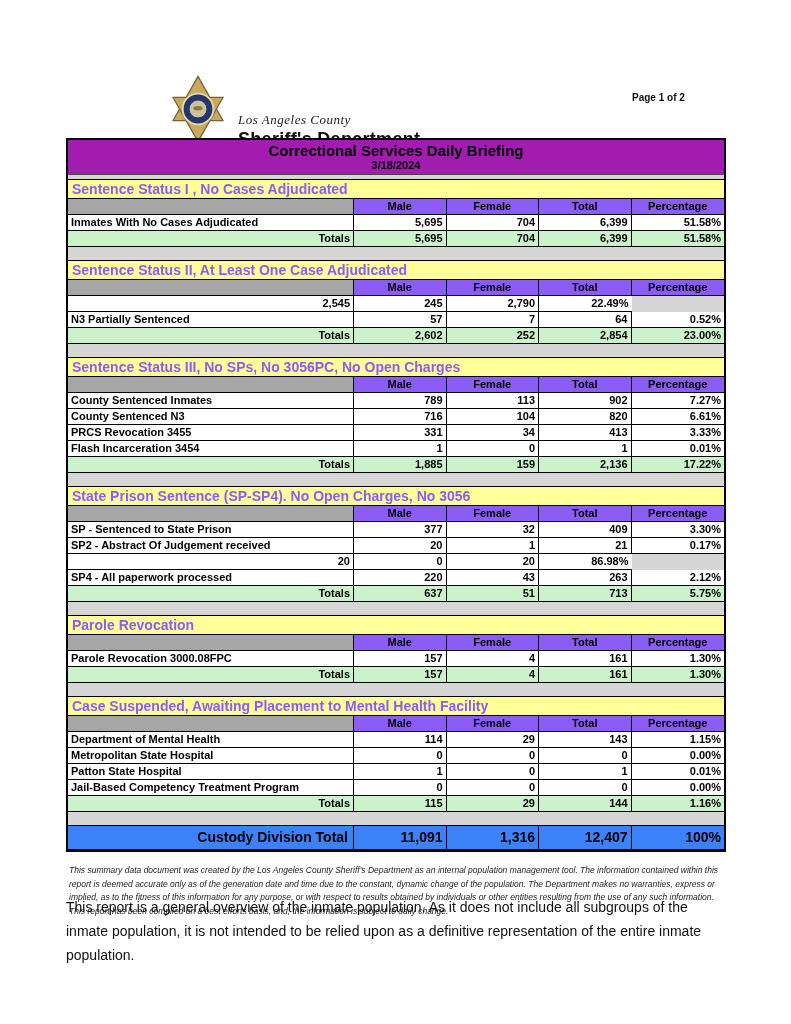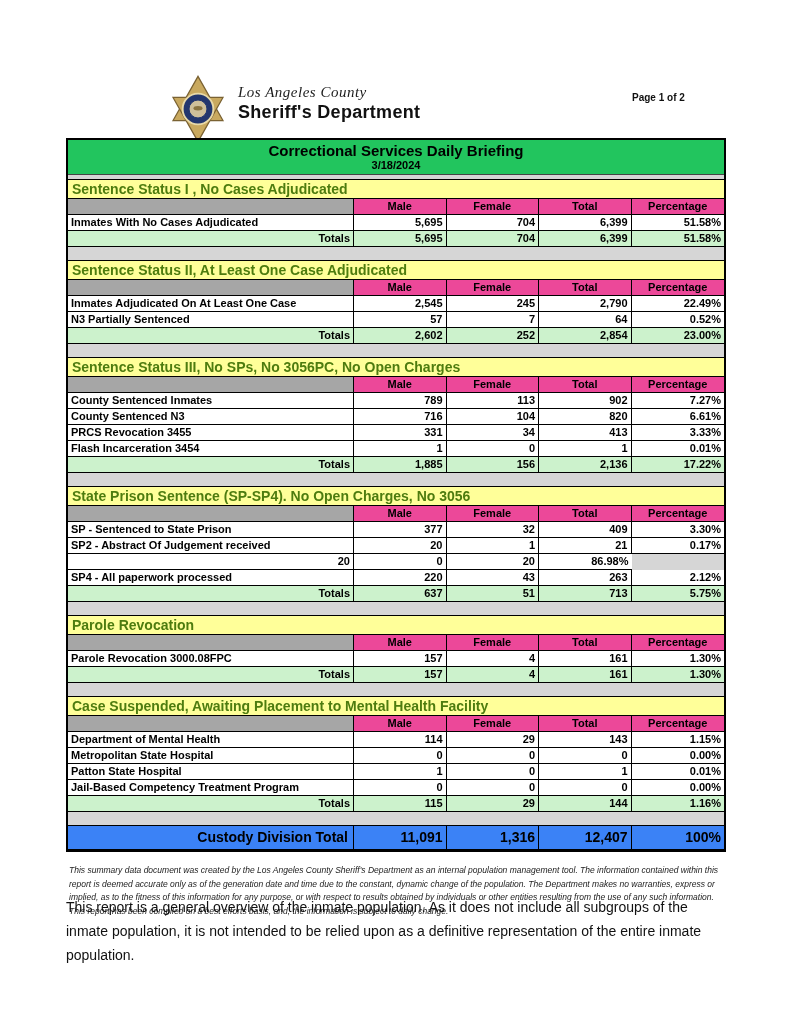--- a/index.html
+++ b/index.html
@@ -11,58 +11,58 @@
     font-family:"Liberation Sans", sans-serif;
     overflow:hidden;
   }
 
   
   .letterhead { position:absolute; top:74px; left:166px; display:flex; align-items:flex-start; }
   .badge { width:64px; height:70px; flex:0 0 auto; }
   .agency { margin-left:8px; margin-top:10px; }
   .agency-county {
     font-family:"Liberation Serif", serif;
-    font-style:italic; font-size:15px; color:#1c1c1c; letter-spacing:.5px;
+    font-style:italic; font-size:13px; color:#1c1c1c; letter-spacing:.5px;margin-top:28px;
   }
   .agency-dept {
     font-size:18px; font-weight:bold; color:#111; letter-spacing:.3px; margin-top:1px;
   }
   .page-num { position:absolute; top:92px; left:632px; font-size:10px; font-weight:bold; color:#111; }
 
   
   .report {
     position:absolute; top:138px; left:66px; width:660px;
     border:2px solid #000; background:#d6d6d6;
   }
   .title-bar {
-    background:#22c55e; text-align:center; padding:2px 0 3px 0;
+    background:#a21caf; text-align:center; padding:2px 0 3px 0;
     border-bottom:1px solid #444;
   }
   .title-bar .rpt-title { font-size:15px; font-weight:bold; color:#000; }
   .title-bar .rpt-date  { font-size:11px; font-weight:bold; color:#000; }
 
   .gap   { height:13px; background:#d6d6d6; }
   .gap-s { height:4px;  background:#d6d6d6; }
 
   .section-title {
     background:#ffff99; border-top:1px solid #000; border-bottom:1px solid #000;
-    font-size:14px; font-weight:bold; color:#4d7c0f;
+    font-size:14px; font-weight:bold; color:#8b5cf6;
     height:20px; line-height:18px; padding:0 4px;
   }
 
   .row { display:grid; grid-template-columns:286px 1fr 1fr 1fr 1fr; }
   .cell {
     height:16px; line-height:14px; padding:0 3px;
     border-right:1px solid #000; border-bottom:1px solid #000;
     font-size:11px; font-weight:bold; color:#000;
     background:#ffffff; overflow:hidden; white-space:nowrap;
   }
   .cell:last-child { border-right:none; }
   .num  { text-align:right; }
-  .header-row .cell { background:#ec4899; text-align:center; }
+  .header-row .cell { background:#8b5cf6; text-align:center; }
   .header-row .label-cell { background:#a6a6a6; }
   .data-row .label-cell { text-align:left; }
   .totals-row .cell { background:#ccf2cc; }
   .totals-row .label-cell { text-align:right;padding-left:6px; }
 
   .grand-row { display:grid; grid-template-columns:286px 1fr 1fr 1fr 1fr; }
   .grand-row .cell {
     background:#3b82f6; height:25px; line-height:23px;
     border-top:1px solid #000; font-size:14px;
   }
@@ -131,21 +131,20 @@
         <div class="gap"></div>
         <div class="section-title">Sentence Status II, At Least One Case Adjudicated</div>
         <div class="row header-row">
           <div class="cell label-cell"></div>
           <div class="cell">Male</div>
           <div class="cell">Female</div>
           <div class="cell">Total</div>
           <div class="cell">Percentage</div>
         </div>
         <div class="row data-row">
-          <div class="cell label-cell">Inmates Adjudicated On At Least One Case</div>
           <div class="cell num">2,545</div>
           <div class="cell num">245</div>
           <div class="cell num">2,790</div>
           <div class="cell num">22.49%</div>
         </div>
         <div class="row data-row">
           <div class="cell label-cell">N3 Partially Sentenced</div>
           <div class="cell num">57</div>
           <div class="cell num">7</div>
           <div class="cell num">64</div>
@@ -191,21 +190,21 @@
         <div class="row data-row">
           <div class="cell label-cell">Flash Incarceration 3454</div>
           <div class="cell num">1</div>
           <div class="cell num">0</div>
           <div class="cell num">1</div>
           <div class="cell num">0.01%</div>
         </div>
         <div class="row totals-row">
           <div class="cell label-cell">Totals</div>
           <div class="cell num">1,885</div>
-          <div class="cell num">156</div>
+          <div class="cell num">159</div>
           <div class="cell num">2,136</div>
           <div class="cell num">17.22%</div>
         </div>
         <div class="gap"></div>
         <div class="section-title">State Prison Sentence (SP-SP4). No Open Charges, No 3056</div>
         <div class="row header-row">
           <div class="cell label-cell"></div>
           <div class="cell">Male</div>
           <div class="cell">Female</div>
           <div class="cell">Total</div>

